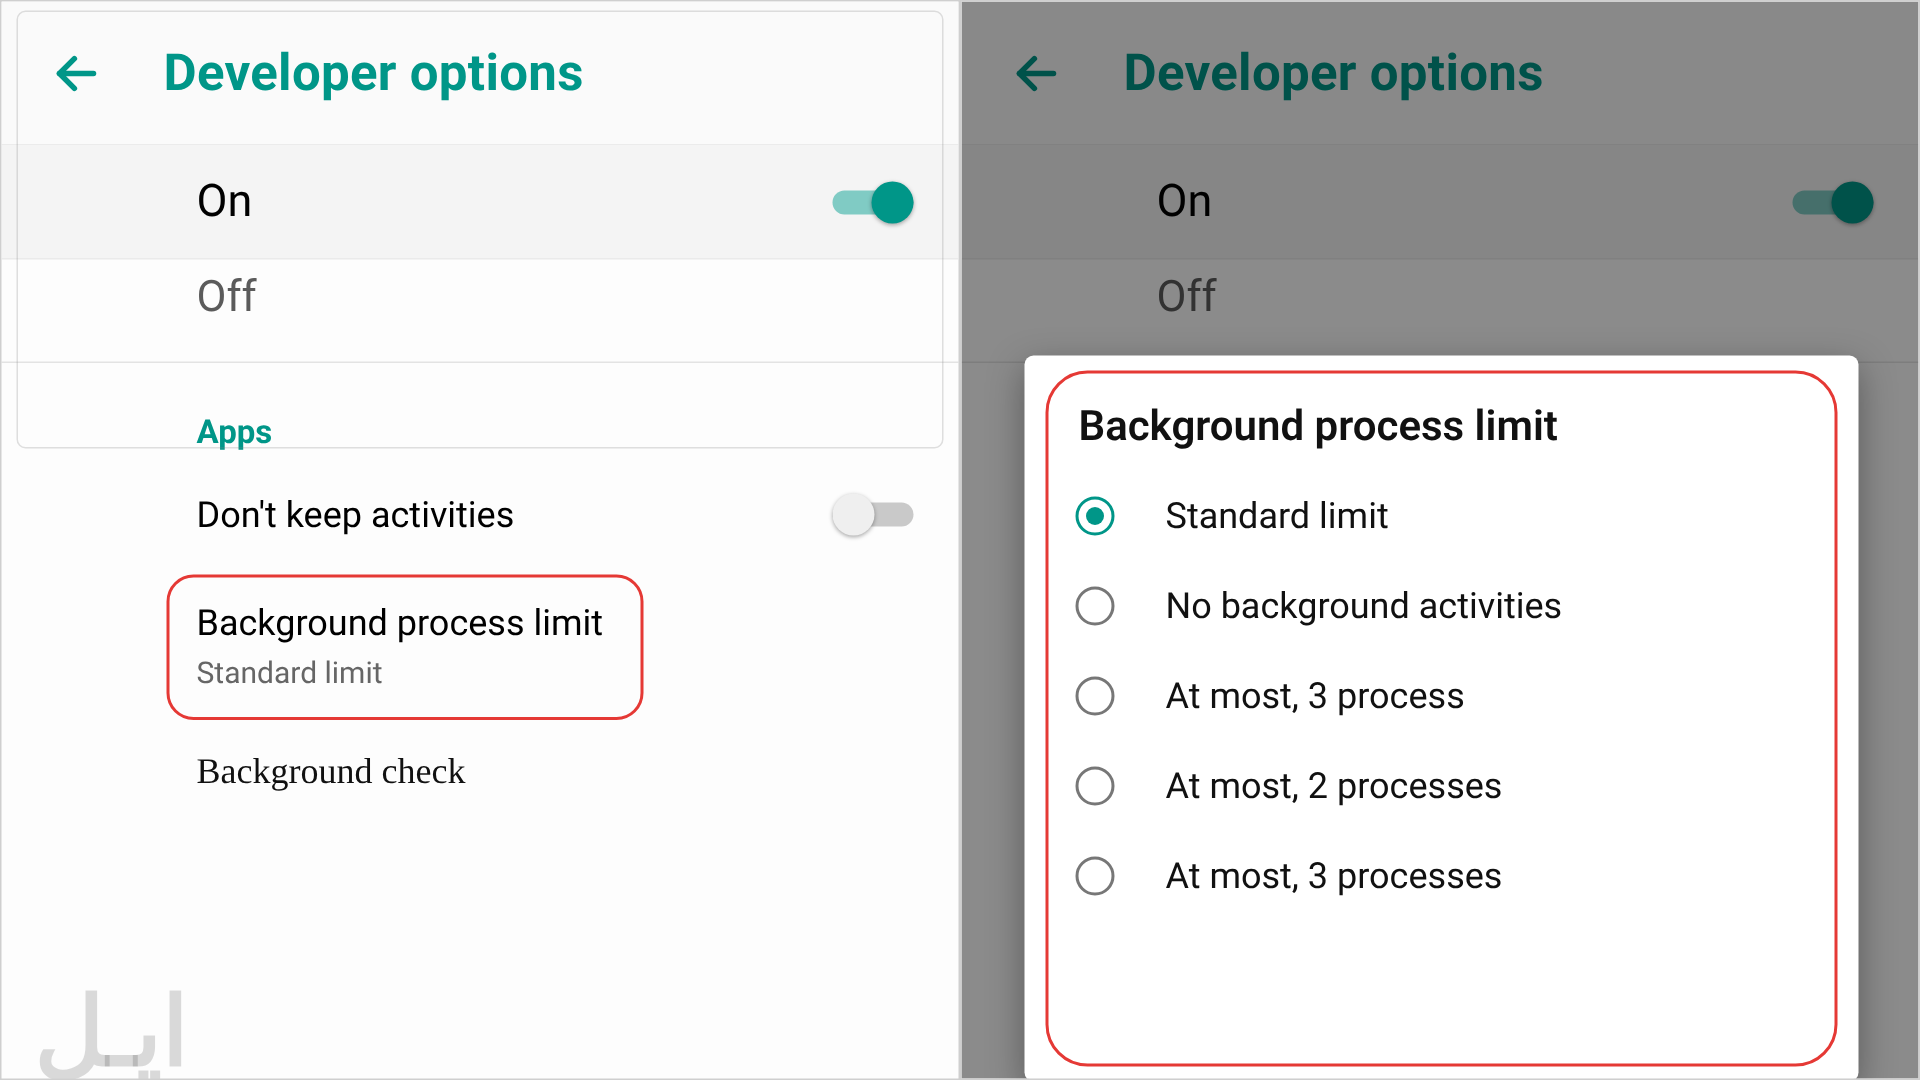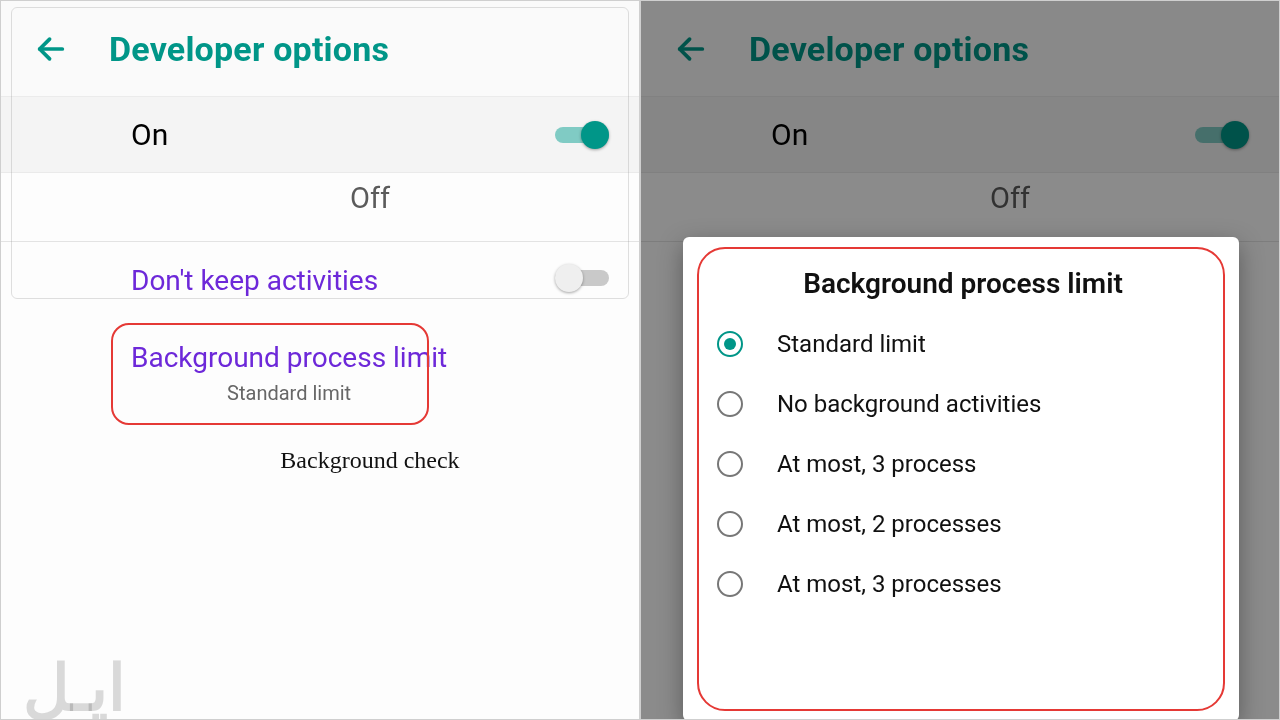--- a/index.html
+++ b/index.html
@@ -1,17 +1,17 @@
 <!DOCTYPE html>
 <html><head>
 <meta charset="utf-8">
 <style>
   * { box-sizing: border-box; margin: 0; padding: 0; }
   html, body { width: 1280px; height: 720px; overflow: hidden; font-family: Roboto, "Segoe UI", Arial, sans-serif; background: #fff; }
-  .stage { position: relative; width: 1272px; height: 720px; background: #dcdcdc; text-align: center; }
+  .stage { position: relative; width: 1272px; height: 720px; background: #dcdcdc; }
 
   
   .phone {
     position: absolute; top: 0; width: 640px; height: 720px; background: #fdfdfd; overflow: hidden;
     border: 1px solid rgba(120,120,120,.35);
   }
   .left  { left: 0; }
   .right { left: 640px; }
 
   .appbar {
@@ -25,21 +25,21 @@
     display:flex; align-items:center; justify-content:space-between;
     padding: 20px 30px 20px 130px; background:#f4f4f4; border-bottom:1px solid rgba(0,0,0,.04);
   }
   .master-row .lbl { font-size: 30px; color:#000000; }
 
   .sub-off { padding: 8px 30px 26px 130px; font-size: 29px; color:#5b5b5b; border-bottom:1px solid rgba(0,0,0,.10); }
 
   .section-title { padding: 34px 30px 6px 130px; color:#009688; font-weight:700; font-size:22px; }
 
   .setting { display:flex; align-items:flex-start; justify-content:space-between; padding: 22px 30px 22px 130px; }
-  .setting .txt .t { font-size:28px; color:#6d28d9; }
+  .setting .txt .t { font-size:24px; color:#000000; }
   .setting .txt .s { font-size:20px; color:#666; margin-top:6px; max-width:360px; line-height:1.35;}
 
   .setting.bgp { position:relative; }
   .highlight-box {
     position:absolute; left:110px; right:210px; top:4px; bottom:4px;
     border:2.5px solid #e53935; border-radius:18px; pointer-events:none;
   }
 
   .last-item { padding: 18px 30px 0 130px; font-size:24px; color:#111;font-family:Liberation Serif, serif; }
 
@@ -93,20 +93,21 @@
     <div class="master-row">
       <div class="lbl">On</div>
       <div class="toggle on">
           <div class="track"></div>
           <div class="thumb"></div>
         </div>
     </div>
 
     <div class="sub-off">Off</div>
 
+    <div class="section-title">Apps</div>
 
     <div class="setting">
       <div class="txt">
         <div class="t">Don't keep activities</div>
       </div>
       <div class="toggle off">
           <div class="track"></div>
           <div class="thumb"></div>
         </div>
     </div>

